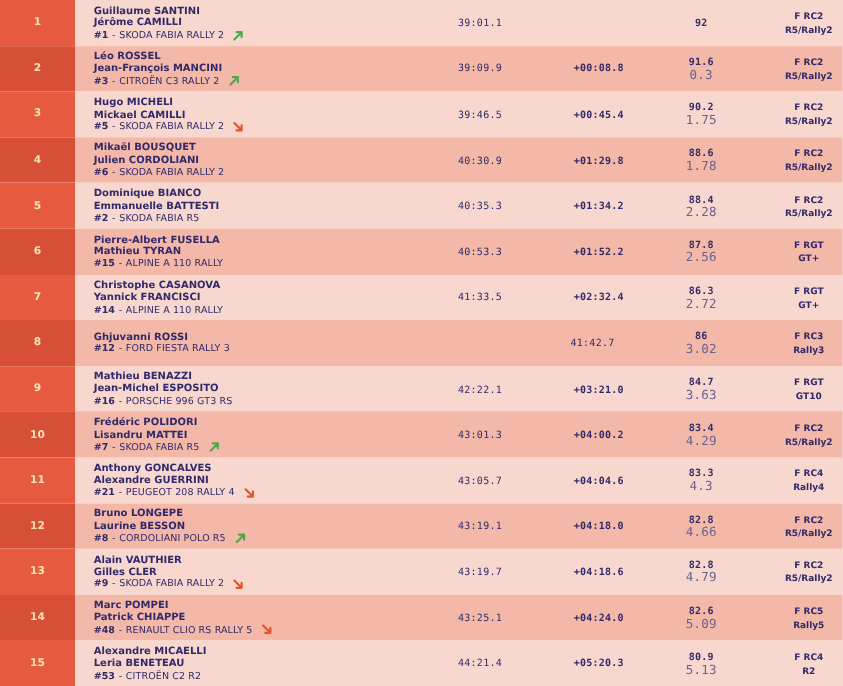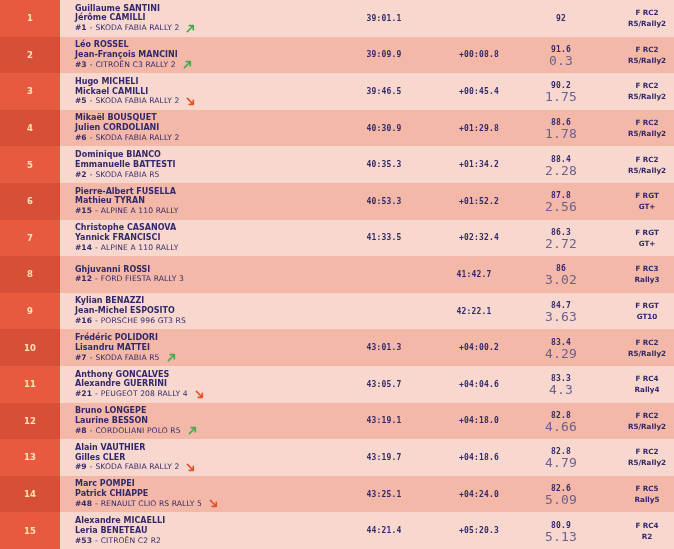--- a/index.html
+++ b/index.html
@@ -31,32 +31,32 @@
   .car-model { font-weight:normal; letter-spacing:0.1px; }
 
   .trend { display:none; margin-left:7px; line-height:0; }
   .row[data-trend="up"]   .trend.up   { display:inline-block; color:var(--up,#4ca84f); }
   .row[data-trend="down"] .trend.down { display:inline-block; color:var(--down,#e8502b); }
 
   .num-font { font-family:"DejaVu Sans Mono", monospace; letter-spacing:0.2px; }
 
   .time-cell {
     width:100px; flex:0 0 100px; display:flex; align-items:center; justify-content:center;
-    font-weight:bold; font-size:8px; color:var(--text,#32296a);
+    font-weight:normal; font-size:8px; color:var(--text,#32296a);
   }
   .gap-cell {
     width:90px; flex:0 0 90px; display:flex; align-items:center; justify-content:center;
     font-weight:bold; font-size:8px; color:var(--text,#32296a);text-align:right;
   }
   .score-cell {
     width:86px; flex:0 0 86px; box-sizing:border-box; padding-right:12px;
     display:flex; flex-direction:column; justify-content:center; align-items:center;
   }
   .score { font-weight:bold; font-size:8px; line-height:11px; color:var(--text,#32296a); }
-  .score-gap { font-size:13px; line-height:11px; color:var(--text-soft,#6a6191); }
+  .score-gap { font-size:10px; line-height:11px; color:var(--text-soft,#6a6191); }
 
   .class-cell {
     width:64px; flex:0 0 64px; box-sizing:border-box; padding-left:10px;
     display:flex; flex-direction:column; justify-content:center; align-items:center;
     text-align:left; color:var(--text,#32296a);
   }
   .class-group { font-size:7.2px; font-weight:bold; line-height:11px; white-space:nowrap; }
   .class-sub   { font-size:7.2px; font-weight:bold; line-height:11px; white-space:nowrap; }
 </style>
 </head>
@@ -282,30 +282,31 @@
       <div class="class-group">F RC3</div>
       <div class="class-sub">Rally3</div>
     </div>
   </div>
 
   <div class="row odd" data-trend="none">
     <div class="pos-cell">
       <span>9</span>
     </div>
     <div class="crew-cell">
-      <div class="driver">Kylian BENAZZI</div>
+      <div class="driver">Mathieu BENAZZI</div>
       <div class="driver">Jean-Michel ESPOSITO</div>
       <div class="car-line">
         <span class="car-num">#16</span>
         <span class="car-dash">-</span>
         <span class="car-model">PORSCHE 996 GT3 RS</span>
 
       </div>
     </div>
     <div class="time-cell num-font">42:22.1</div>
+    <div class="gap-cell num-font">+03:21.0</div>
     <div class="score-cell">
       <div class="score num-font">84.7</div>
       <div class="score-gap num-font">3.63</div>
     </div>
     <div class="class-cell">
       <div class="class-group">F RGT</div>
       <div class="class-sub">GT10</div>
     </div>
   </div>
 

